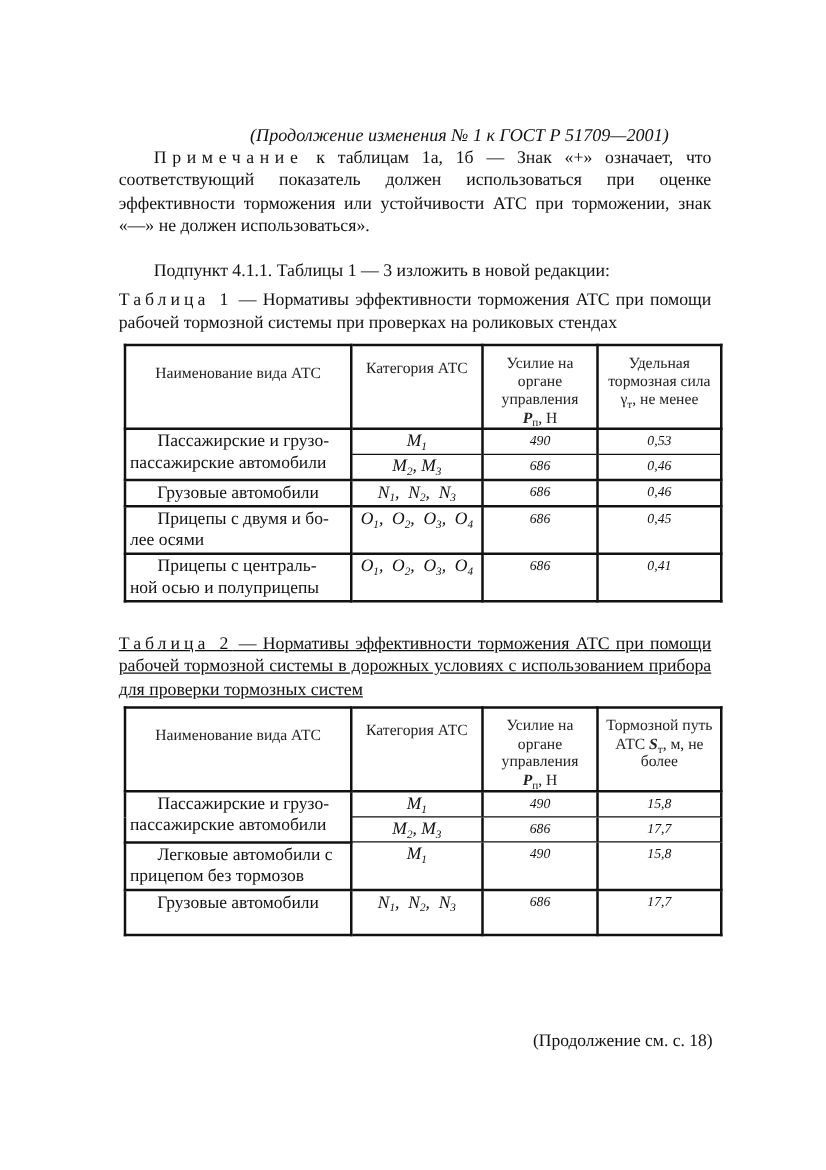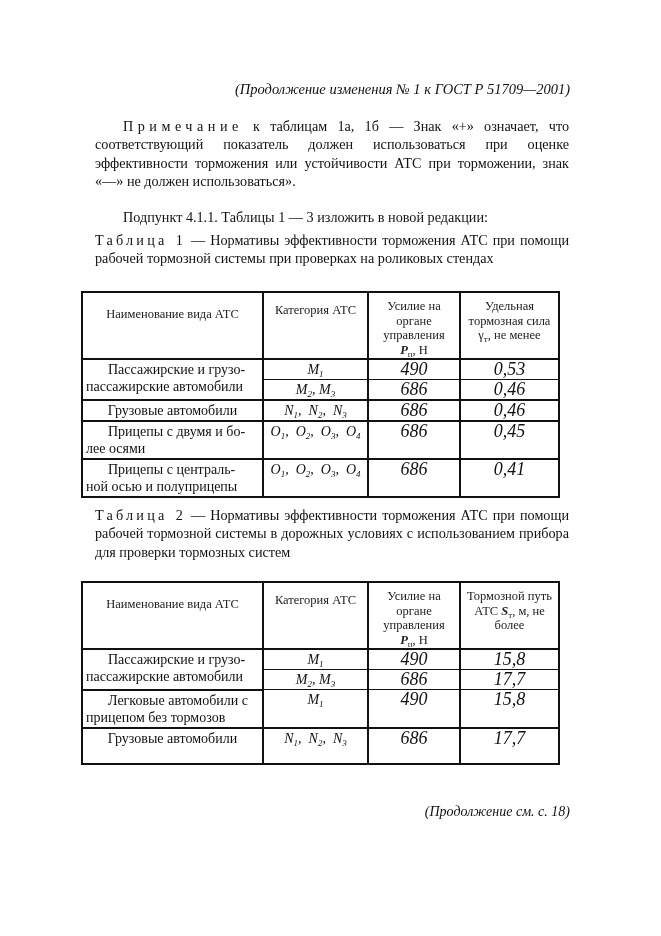--- a/index.html
+++ b/index.html
@@ -3,55 +3,55 @@
 <meta charset="utf-8">
 <style>
   html, body { margin: 0; padding: 0; background: #ffffff; }
   body {
     width: 661px; height: 936px; position: relative; overflow: hidden;
     font-family: "Liberation Serif", "DejaVu Serif", serif;
     color: #111; font-size: 14.2px; line-height: 18.3px;
   }
   .abs { position: absolute; }
   .header {
-    left: 200px; top: 80px; width: 370px; text-align: right;
+    left: 200px; top: 100px; width: 370px; text-align: left;
     font-style: italic; font-size: 14.5px;
   }
   .para { left: 95px; width: 474px; text-align: justify; }
   .note { top: 117px; }
   .note .lead { padding-left: 28px; }
   .spaced { letter-spacing: 4.5px; }
   .subpoint { top: 208px; left: 123px; }
   .caption1 { top: 231px; }
-  .caption2 { top: 506px; }
+  .caption2 { top: 506px; text-decoration: underline; }
   .caption .spaced { letter-spacing: 3.2px; }
 
   table.t {
-    position: absolute; left: 81px; width: 477px;
+    position: absolute; left: 99px; width: 477px;
     border-collapse: collapse; table-layout: fixed;
-    font-size: 14px; line-height: 17px; margin-top: 16px;
+    font-size: 14px; line-height: 17px;
   }
   table.t td {
     border: 2px solid #111; vertical-align: top; padding: 1px 3px;
   }
   table.t td.thin-v-left { border-left-width: 1px; }
   table.t .head td { text-align: center; font-size: 12.5px; line-height: 14.5px; padding-top: 6px; color: #222; }
   table.t .head td.c0 { padding-top: 14px; }
   table.t .head td.c1 { padding-top: 10px; }
   table.t td.name { text-align: justify; text-align-last: auto; border-radius: 13px; }
   table.t td.name .ind { padding-left: 22px; }
   table.t td.cat, table.t td.num { text-align: center; font-style: italic; }
-  table.t td.num { font-size: 18px; }
+  table.t td.num { font-size: 11px; }
   .thin-top { border-top-width: 1px !important; }
   .thin-bot { border-bottom-width: 1px !important; }
   sub { font-size: 9px; vertical-align: -3px; line-height: 0; }
   .it { font-style: italic; font-weight: bold; }
   .t1 { top: 275px; }
   .t2 { top: 565px; }
-  .footer { left: 380px; top: 803px; width: 190px; text-align: right; font-style: italic; font-size: 14px; }
+  .footer { left: 380px; top: 825px; width: 190px; text-align: right; font-size: 14px; }
 </style>
 </head>
 <body>
 
 <div class="abs header">(Продолжение изменения № 1 к ГОСТ  Р 51709—2001)</div>
 
 <div class="abs para note"><span class="lead"></span><span class="spaced">Примечание</span><span> к таблицам 1а, 1б — Знак «+» означает, что соответствующий показатель должен использоваться при оценке эффективности торможения или устойчивости АТС при торможении, знак «—» не должен использоваться».</span></div>
 
 <div class="abs subpoint">Подпункт 4.1.1. Таблицы 1 — 3 изложить в новой редакции:</div>
 

